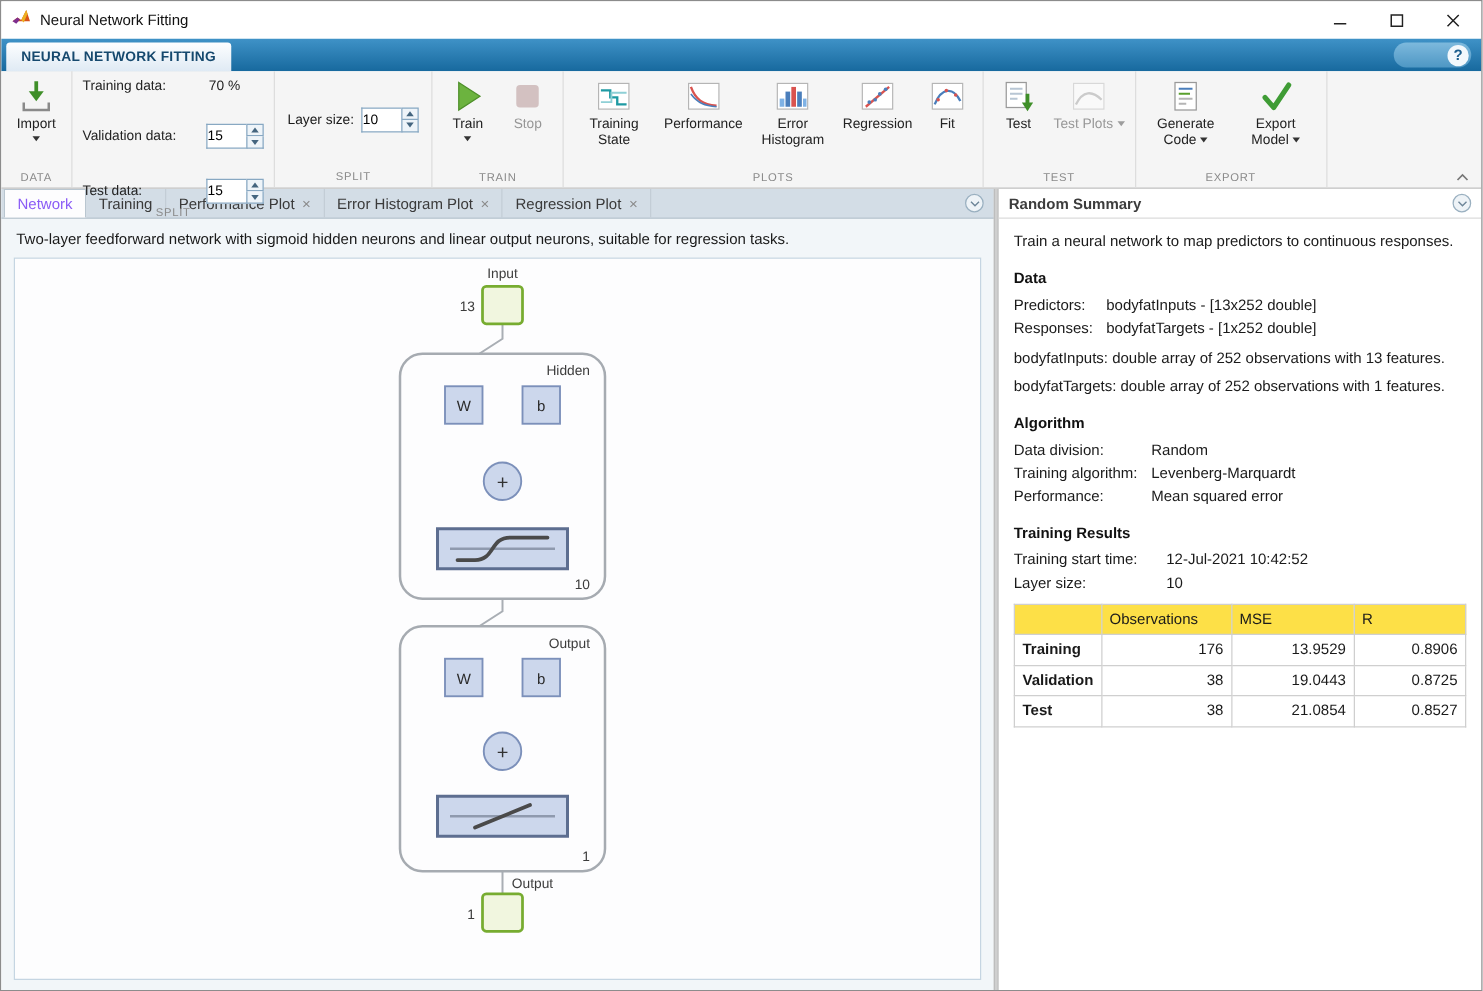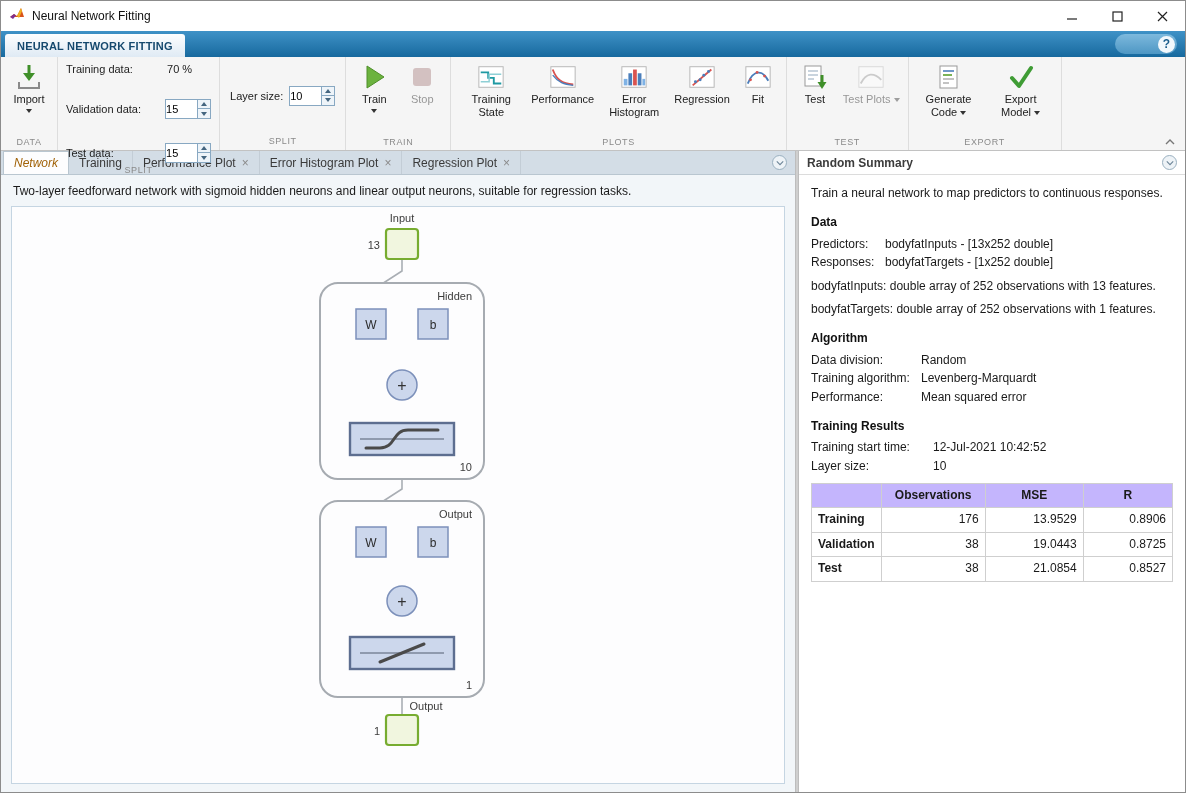--- a/index.html
+++ b/index.html
@@ -64,21 +64,21 @@
   
   .main { display:flex; height:643px; }
   .left-pane { flex:1; min-width:0; display:flex; flex-direction:column; background:#f2f6f9; }
   .splitter { width:4px; background:#cfcfcf; border-left:1px solid #bdbdbd; border-right:1px solid #bdbdbd; cursor:col-resize; }
   .right-pane { width:386px; background:#fff; display:flex; flex-direction:column; }
 
   
   .doc-tabs { height:24px; background:#d3dde6; border-bottom:1px solid #b9c6d0; display:flex; align-items:stretch; padding-left:2px; }
   .doc-tab { padding:0 10px; display:flex; align-items:center; gap:6px; font-size:12px; color:#3a3a3a;
     border-right:1px solid #c3cdd6; cursor:default; }
-  .doc-tab.active { background:#fdfdfe; color:#a16207; border:1px solid #b9c6d0; border-bottom:none;font-style:italic; }
+  .doc-tab.active { background:#fdfdfe; color:#8b5cf6; border:1px solid #b9c6d0; border-bottom:none; }
   .tab-close { font-size:12px; color:#8a8a8a; line-height:1; cursor:default; }
   .tab-bar-collapse { margin-left:auto; margin-right:8px; align-self:center; }
   .circle-btn { width:15px; height:15px; border-radius:50%; border:1px solid #9ab0c0; background:#eef3f7;
     display:flex; align-items:center; justify-content:center; }
 
   .net-desc { padding:9px 12px 8px 12px; font-size:12px; color:#1a1a1a; }
   .canvas { flex:1; margin:0 10px 10px 10px; background:#fdfdfe; border:1px solid #c5d5e2; overflow:hidden; }
   .net-svg { display:block; margin:0 auto; }
 
   .wire { fill:none; stroke:#a9aeb4; stroke-width:1.6; }
@@ -100,21 +100,21 @@
   .panel-body h3 { font-size:12px; font-weight:bold; margin:12px 0 4px 0; color:#111; }
   .kv { display:flex; margin:1px 0; }
   .kv .k { flex-shrink:0; }
   .k72 .k { width:74px; }
   .k110 .k { width:110px; }
   .k122 .k { width:122px; }
   .note { margin:6px 0 0 0; }
 
   .mse-table { width:100%; border-collapse:collapse; margin-top:8px; font-size:12px; }
   .mse-table th, .mse-table td { border:1px solid #cfcfcf; padding:3px 6px; }
-  .mse-table th { text-align:center; font-weight:bold; background:#c4b5fd; }
+  .mse-table th { text-align:left; font-weight:normal; background:#fde047; }
   .mse-table td.num { text-align:right; }
   .mse-table td.row-name { font-weight:bold; }
 </style>
 </head>
 <body>
 
 <div class="titlebar">
   <span>
     <svg width="16" height="16" viewBox="0 0 16 16">
       <path d="M1 10 L5 7 L8 9 L12 1 L15 10 Z" fill="#d95319"></path>

